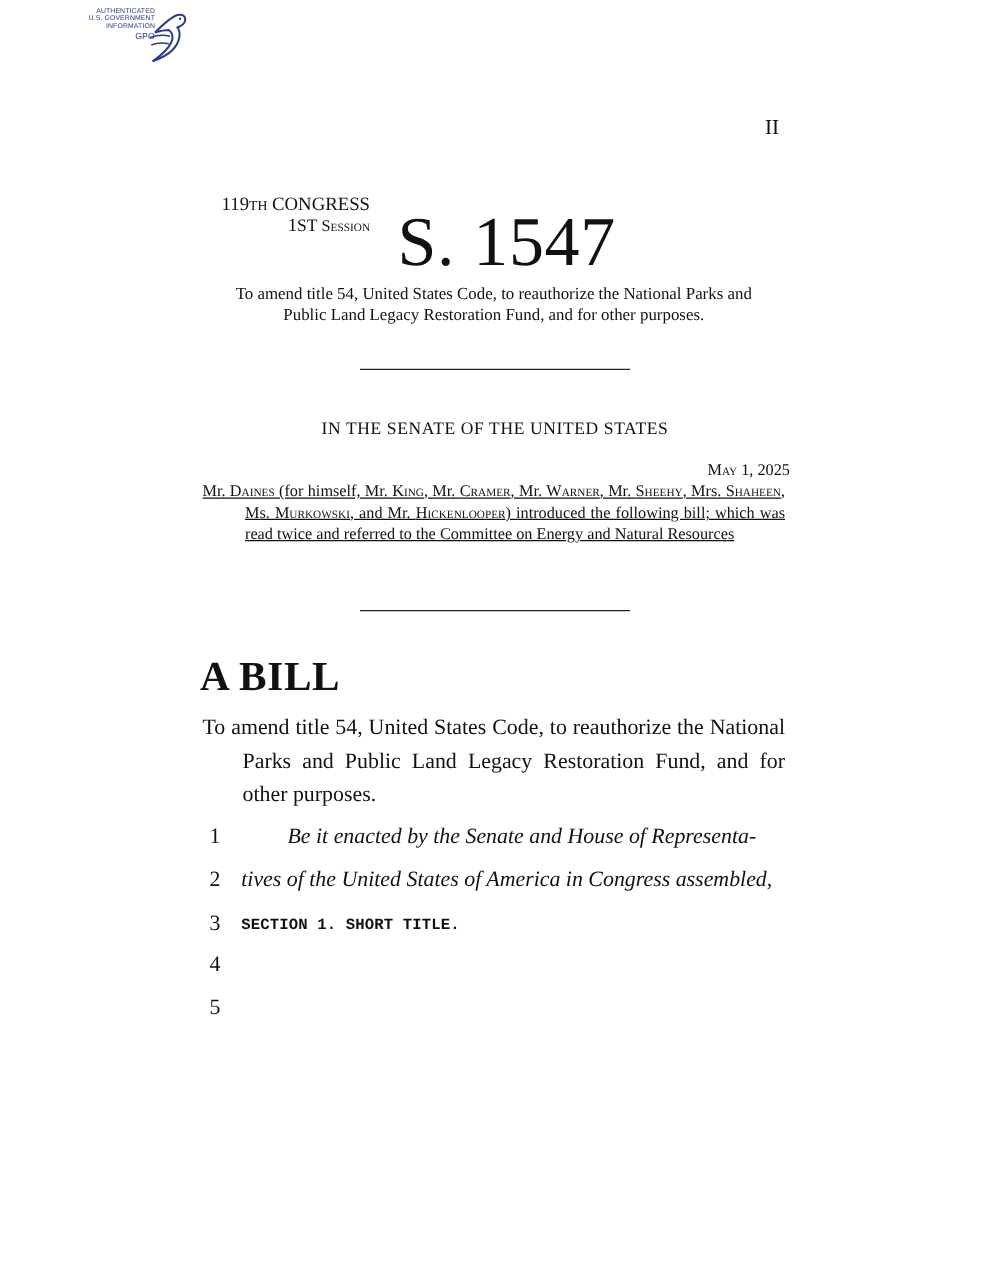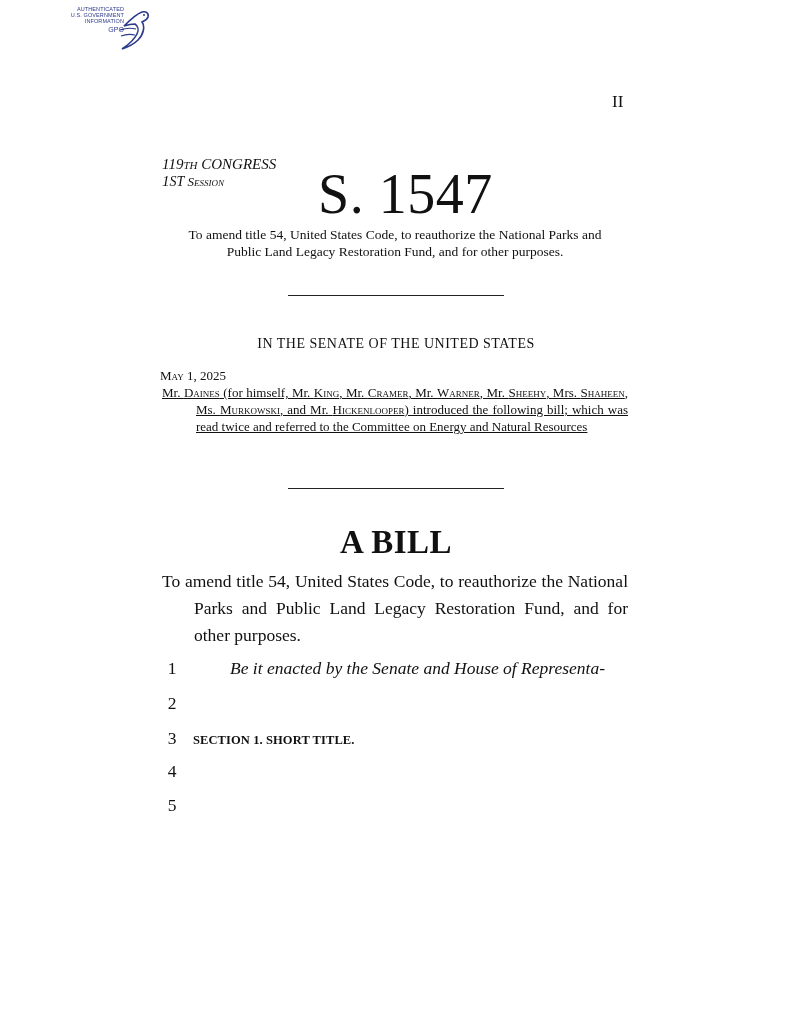--- a/index.html
+++ b/index.html
@@ -5,38 +5,38 @@
   html, body { margin: 0; padding: 0; background: #ffffff; }
   body { width: 791px; height: 1024px; position: relative; overflow: hidden;
          font-family: "Liberation Serif", "DejaVu Serif", serif; color: #111; }
   .abs { position: absolute; }
   .logo { left: 62px; top: 6px; width: 90px; height: 44px; }
   .logo-text { position: absolute; left: 0; top: 0; width: 62px; text-align: right;
                font-family: "Liberation Sans", sans-serif; font-size: 5.5px; line-height: 6.2px; color: #2b3a8c; letter-spacing: 0.1px; }
   .logo-text .gpo { display:block; font-size: 7px; margin-top: 2px; padding-right: 0; }
   .logo svg { position: absolute; left: 58px; top: 0; }
   .page-mark { left: 612px; top: 92px; font-size: 17px; }
-  .congress { left: 162px; top: 156px; width: 134px; text-align: left; font-size: 15px; line-height: 16px; font-style: italic; }
+  .congress { left: 162px; top: 156px; width: 134px; text-align: right; font-size: 15px; line-height: 16px; }
   .sc { font-variant: small-caps; }
   .billno { left: 318px; top: 150px; font-size: 56px; font-weight: normal; letter-spacing: 0.5px; margin-top: 12px; }
   .short-desc { left: 170px; top: 226px; width: 450px; text-align: center; font-size: 13.5px; line-height: 17px; }
   .rule { height: 1px; background: #222; left: 288px; width: 216px; }
   .senate { left: 160px; top: 336px; width: 472px; text-align: center; font-size: 14px; letter-spacing: 0.5px; }
-  .date { left: 160px; top: 368px; width: 472px; text-align: left; font-size: 13px; }
+  .date { left: 160px; top: 368px; width: 472px; text-align: right; font-size: 13px; }
   .intro { left: 162px; top: 384px; width: 466px; font-size: 13px; line-height: 17px; text-align: justify; }
   .intro p { margin: 0; padding-left: 34px; text-indent: -34px; text-decoration: underline; }
-  .abill { left: 160px; top: 524px; width: 472px; text-align: center; font-size: 33px; font-weight: bold; letter-spacing: 0.5px; }
+  .abill { left: 160px; top: 524px; width: 472px; font-size: 33px; font-weight: bold; letter-spacing: 0.5px; }
   .long-title { left: 162px; top: 568px; width: 466px; font-size: 17.5px; line-height: 27px; text-align: justify; }
   .long-title p { margin: 0; padding-left: 32px; text-indent: -32px; }
   .line { left: 162px; width: 466px; height: 34px; font-size: 17.5px; }
   .ln { position: absolute; left: 0; width: 20px; text-align: center; }
   .lt { position: absolute; left: 31px; right: 0; white-space: nowrap; }
   .lt.indent { left: 68px; }
   .it { font-style: italic; }
-  .sec-head { font-weight: bold; font-size: 12.5px; font-family: Liberation Serif, serif; letter-spacing: 0.1px; }
+  .sec-head { font-weight: bold; font-size: 12.5px; font-family: Liberation Mono, monospace; letter-spacing: 0.1px; }
 </style>
 </head>
 <body>
 
 <div class="abs logo">
   <div class="logo-text">
     <span>AUTHENTICATED</span><br>
     <span>U.S. GOVERNMENT</span><br>
     <span>INFORMATION</span><br>
     <span class="gpo">GPO</span>
@@ -77,20 +77,21 @@
 <div class="abs long-title">
     <p>To amend title 54, United States Code, to reauthorize the National Parks and Public Land Legacy Restoration Fund, and for other purposes.</p>
   </div>
 
 <div class="abs line" style="top:658px">
   <span class="ln">1</span>
   <span class="lt indent it">Be it enacted by the Senate and House of Representa-</span>
 </div>
 <div class="abs line" style="top:693px">
   <span class="ln">2</span>
+  <span class="lt it">tives of the United States of America in Congress assembled,</span>
 </div>
 <div class="abs line" style="top:728px">
   <span class="ln">3</span>
   <span class="lt sec-head" style="top:5px">SECTION 1. SHORT TITLE.</span>
 </div>
 <div class="abs line" style="top:761px">
   <span class="ln">4</span>
 </div>
 <div class="abs line" style="top:795px">
   <span class="ln">5</span>

